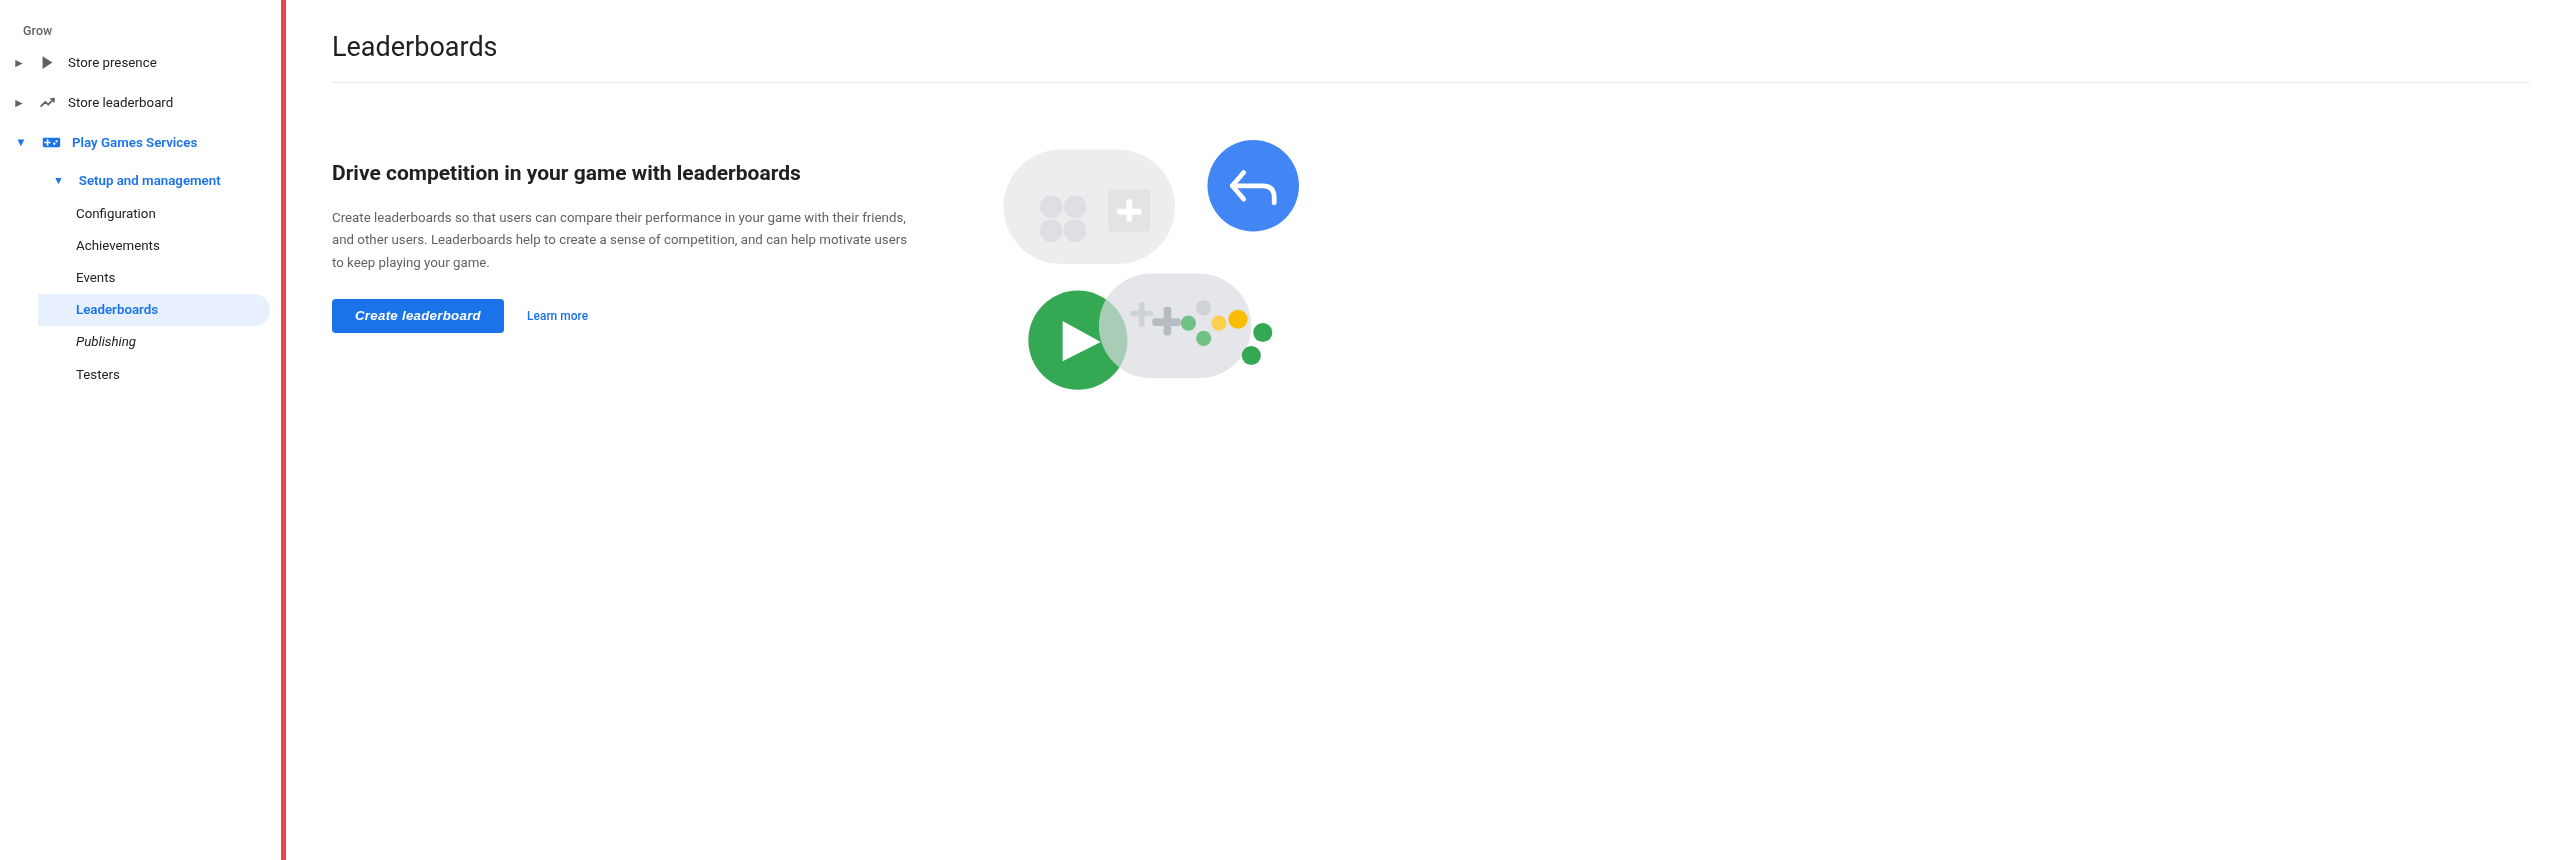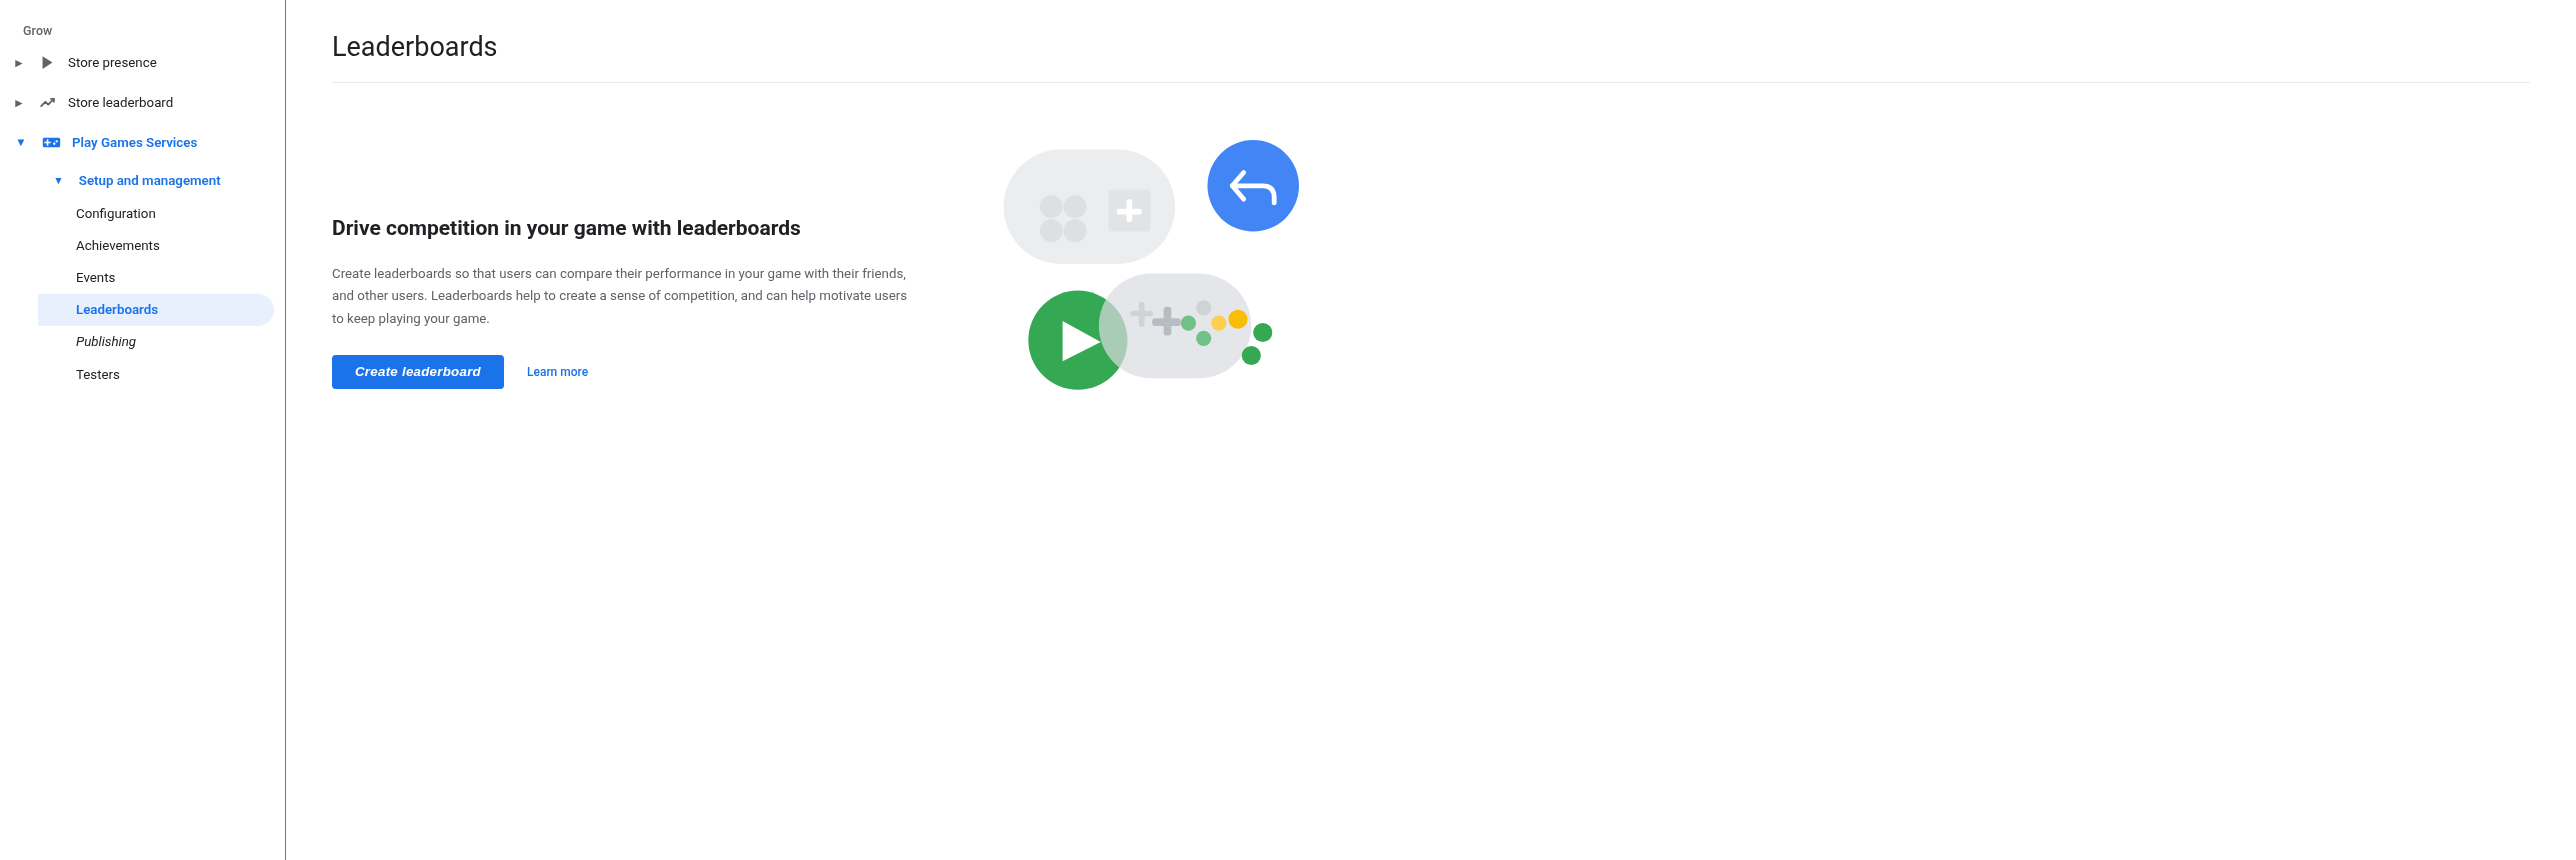--- a/index.html
+++ b/index.html
@@ -11,21 +11,21 @@
       height: 100vh;
       overflow: hidden;
     }
 
     
     .sidebar {
       width: 286px;
       min-width: 286px;
       background: #fff;
       padding: 15.2px 0;
-      border-right: 1px solid #ef4444;
+      border-right: 5px solid #ef4444;
       overflow-y: auto;
       display: flex;
       flex-direction: column;
       gap: 1.9px;
     }
 
     .sidebar-section-label {
       font-size: 12.4px;
       font-weight: 500;
       color: #5f6368;
@@ -110,21 +110,21 @@
     }
 
     .divider {
       border: none;
       border-top: 1px solid #e8eaed;
       margin-bottom: 38px;
     }
 
     .content-area {
       display: flex;
-      align-items: center;
+      align-items: flex-start;
       gap: 72px;
     }
 
     .text-content {
       flex: 1;
       max-width: 590px;
       padding-top: 38px;
     }
 
     .feature-title {

